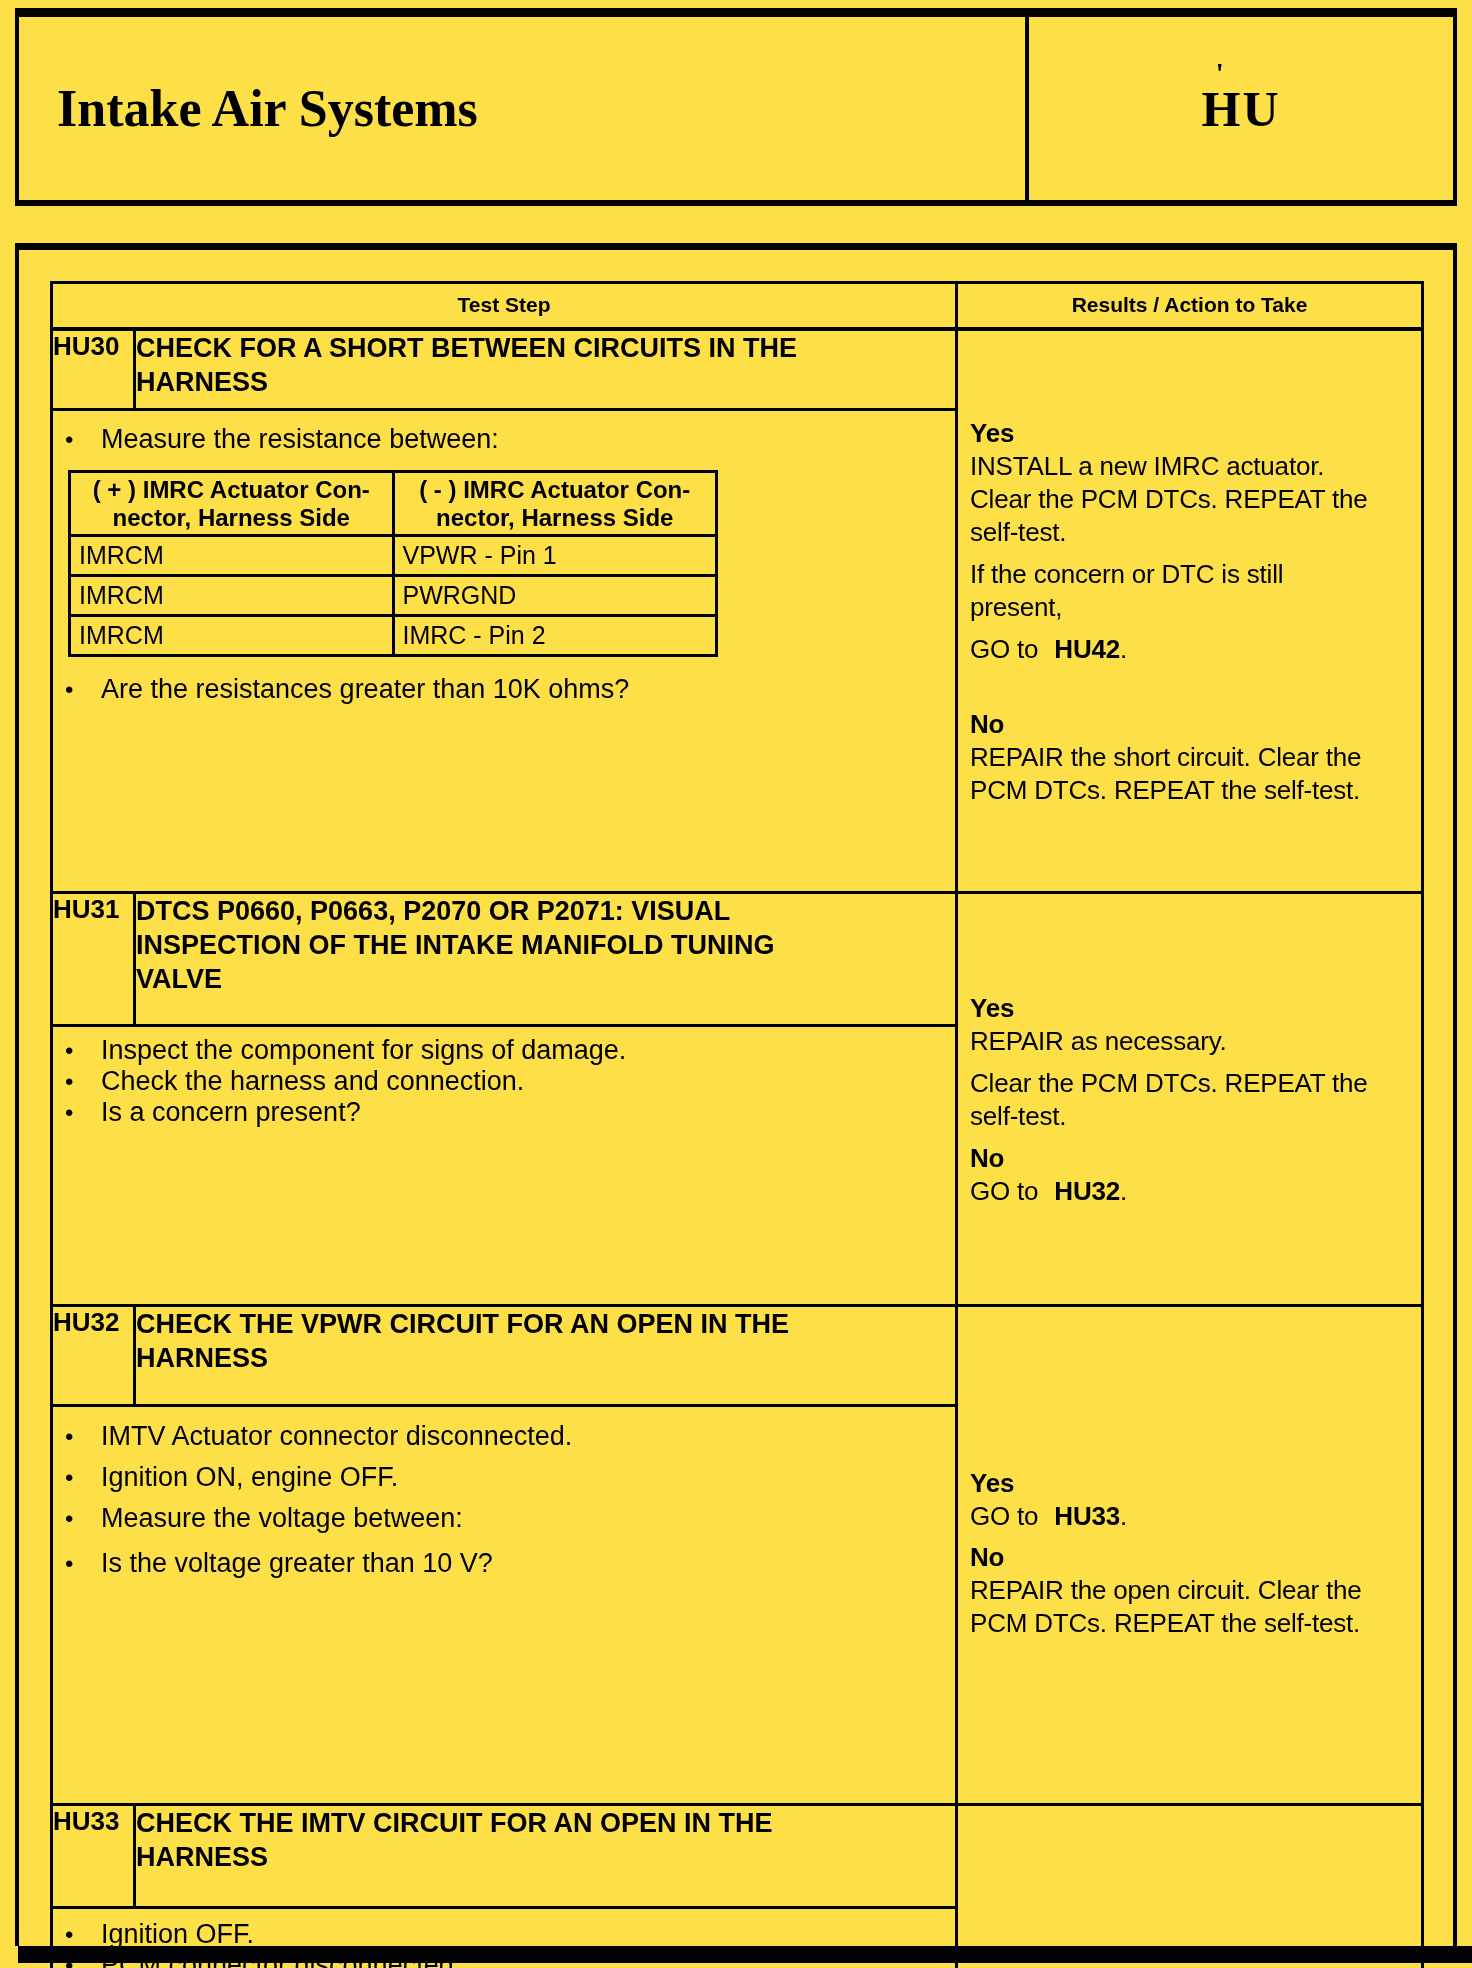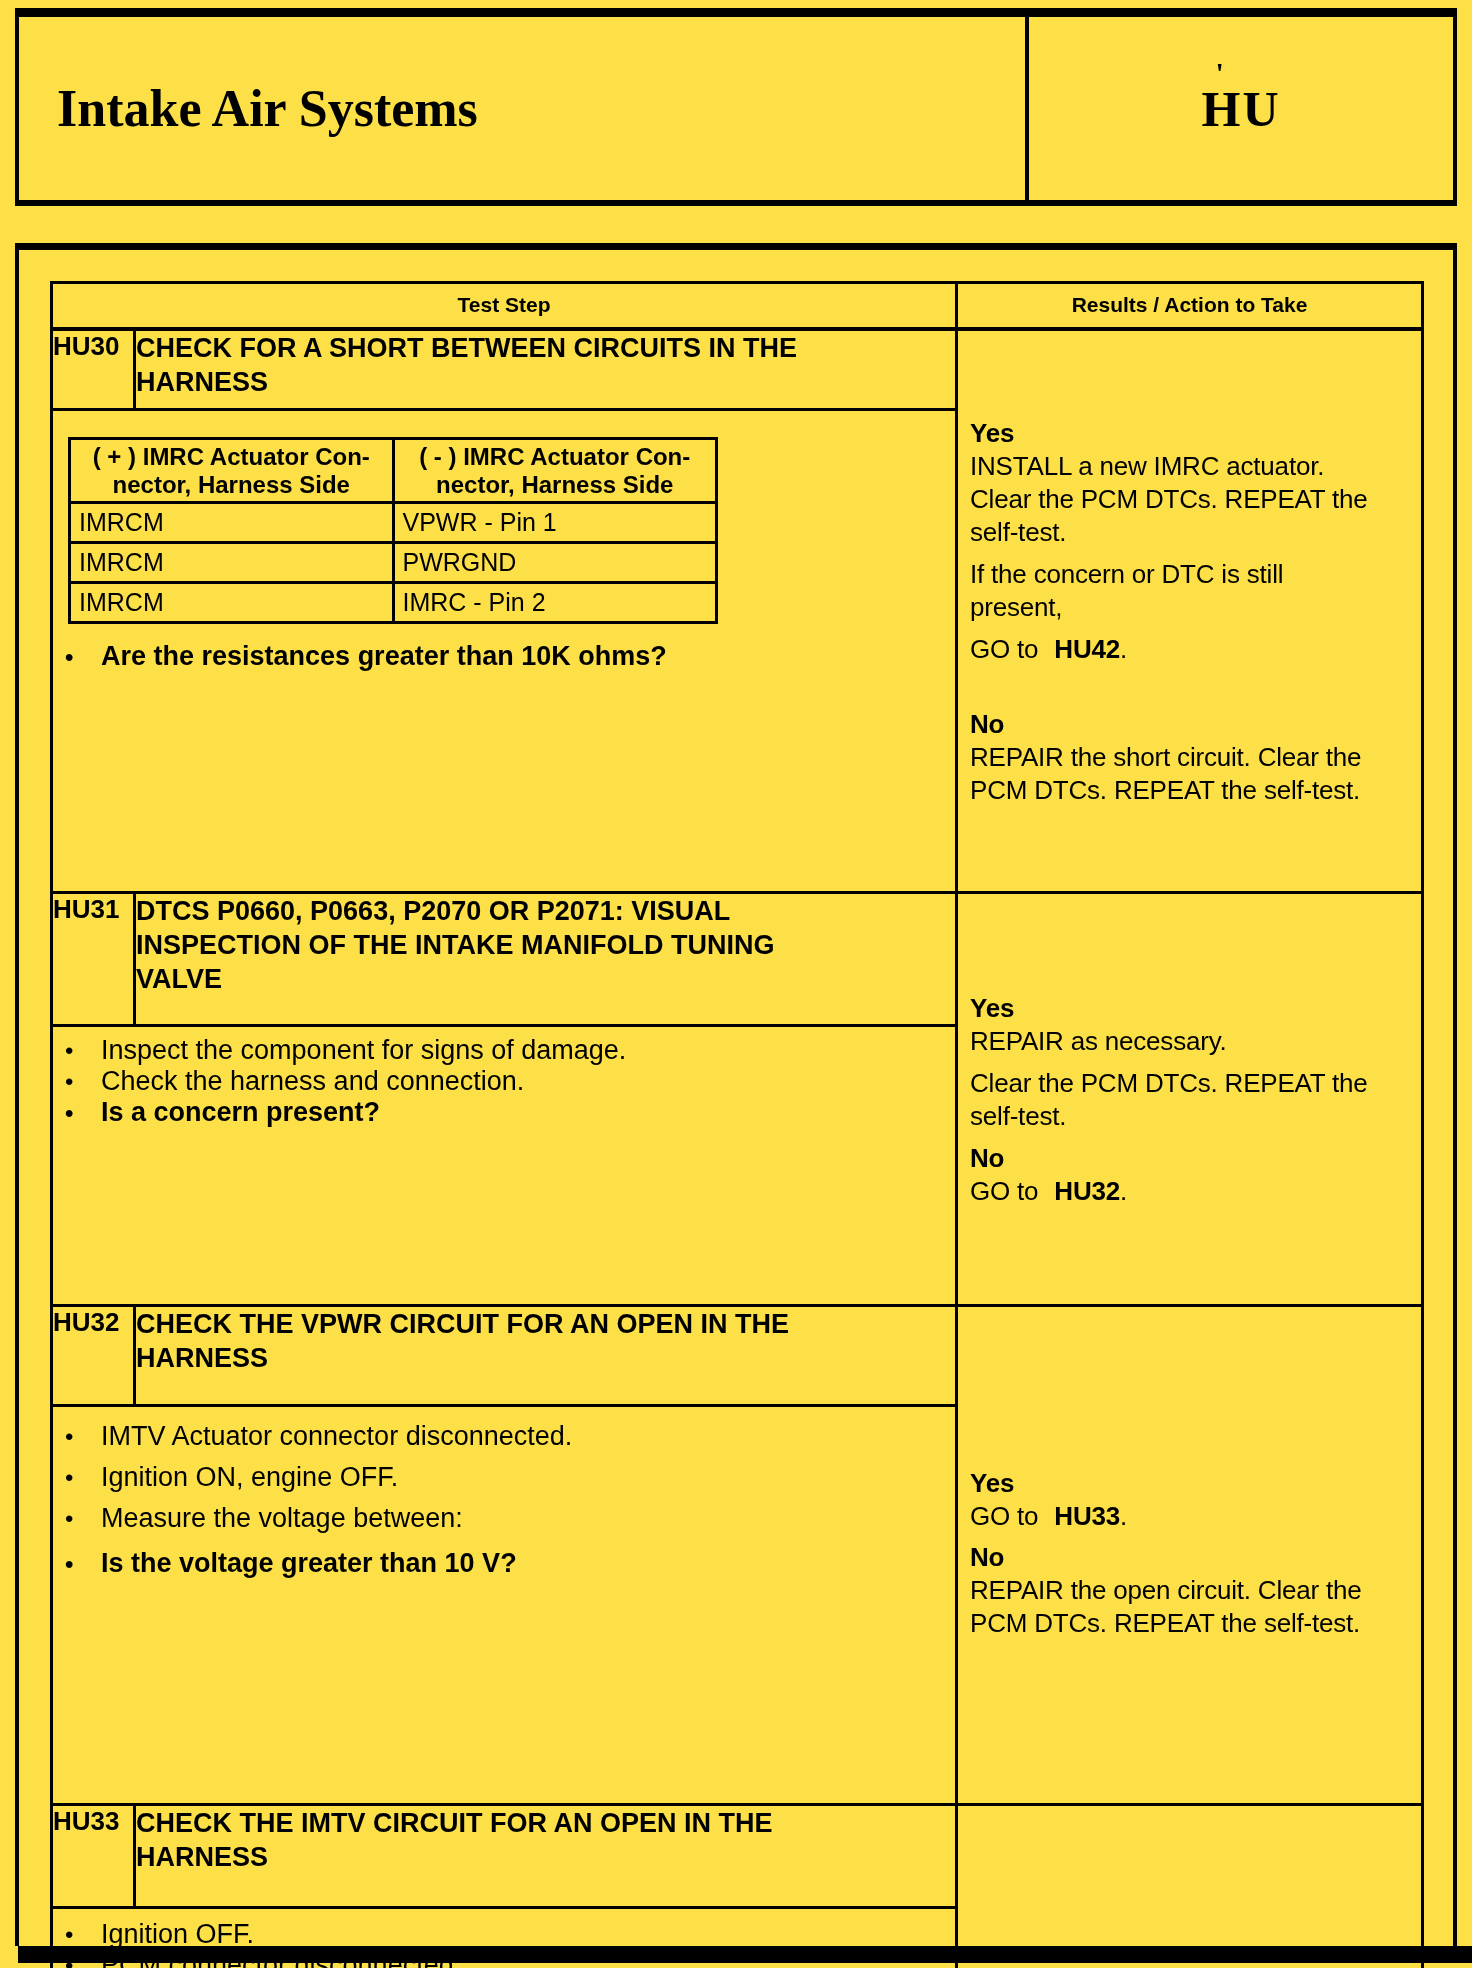--- a/index.html
+++ b/index.html
@@ -36,21 +36,21 @@
   tr.rt33{height:72px;} tr.rc33{height:274px;}
 
   
   .cbox{overflow:hidden;padding-top:12px;}
   .cb30{height:408px;} .cb31{height:209px;padding-top:8px;} .cb32{height:266px;} .cb33{height:268px;padding-top:10px;}
   .bullet{display:flex;padding-left:12px;line-height:33px;margin-bottom:4px;font-size:27px;}
   .bullet .dot{width:36px;flex:none;}
   .bullet .dot::before{content:"\2022";font-size:24px;}
   .s31 .bullet,.s33 .bullet{line-height:31px;margin-bottom:0;}
   .s32 .bullet{line-height:34px;margin-bottom:6px;}
-  .q{font-weight:bold;}
+  .q{font-weight:normal;}
   .s30 .q{margin-top:16px;} .s31 .q{margin-top:0;} .s32 .q{margin-top:10px;}
 
   
   table.sub{border-collapse:collapse;margin-left:15px;width:650px;table-layout:fixed;}
   .s30 table.sub{margin-top:14px;} .s32 table.sub{margin-top:10px;}
   table.sub td{border:3px solid #000;box-sizing:border-box;}
   tr.sub-head td{font-weight:bold;font-size:24px;text-align:center;vertical-align:middle;
                  white-space:pre-line;line-height:28px;height:64px;}
   tr.sub-head td.vb{vertical-align:bottom;padding-bottom:6px;}
   tr.sub-data td{font-size:25px;height:40px;vertical-align:middle;padding-left:8px;}
@@ -119,20 +119,24 @@
               <div class="res-label">No</div>
               <div class="res-para">REPAIR the short circuit. Clear the
 PCM DTCs. REPEAT the self-test.</div>
             </div>
           </div>
         </td>
       </tr>
       <tr class="rc30">
         <td colspan="2">
           <div class="cbox cb30 s30">
+            <div class="bullet">
+                  <span class="dot"></span>
+                  <span>Measure the resistance between:</span>
+                </div>
             <table class="sub">
               <tbody>
                     <tr class="sub-head">
                 <td>( + ) IMRC Actuator Con-
 nector, Harness Side</td>
                 <td>( - ) IMRC Actuator Con-
 nector, Harness Side</td>
               </tr>
               <tr class="sub-data">
                 <td>IMRCM</td>

